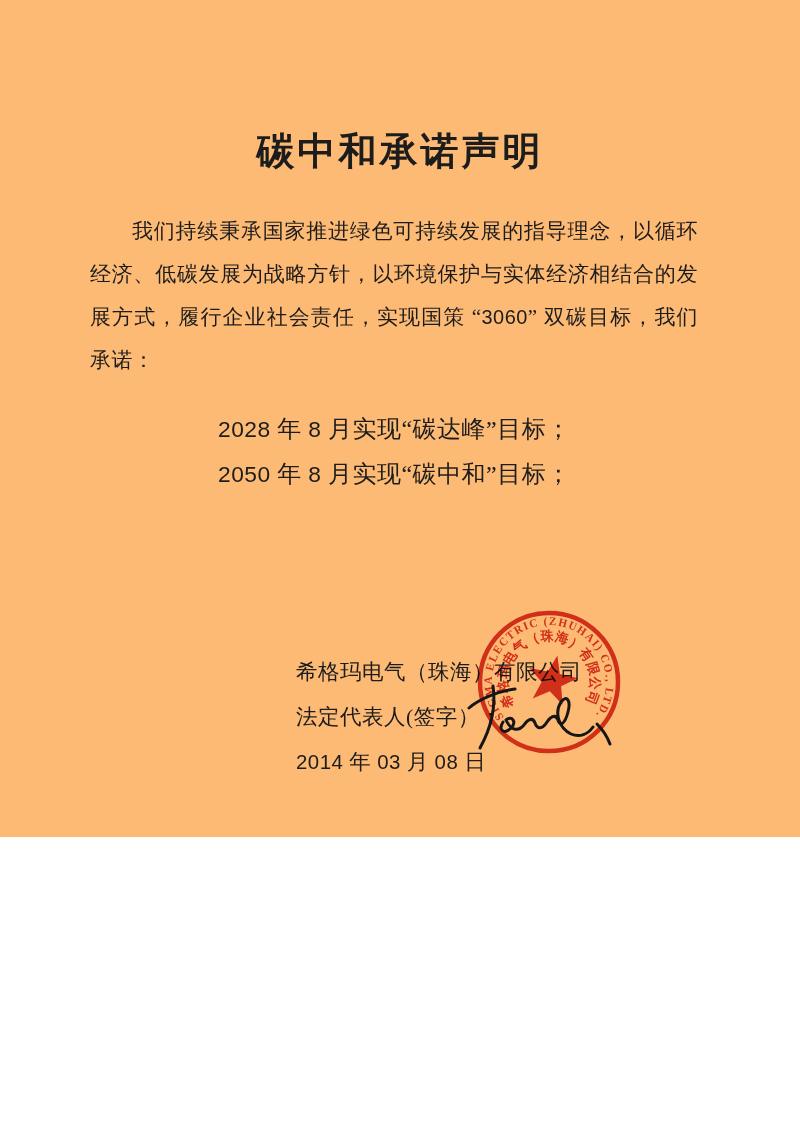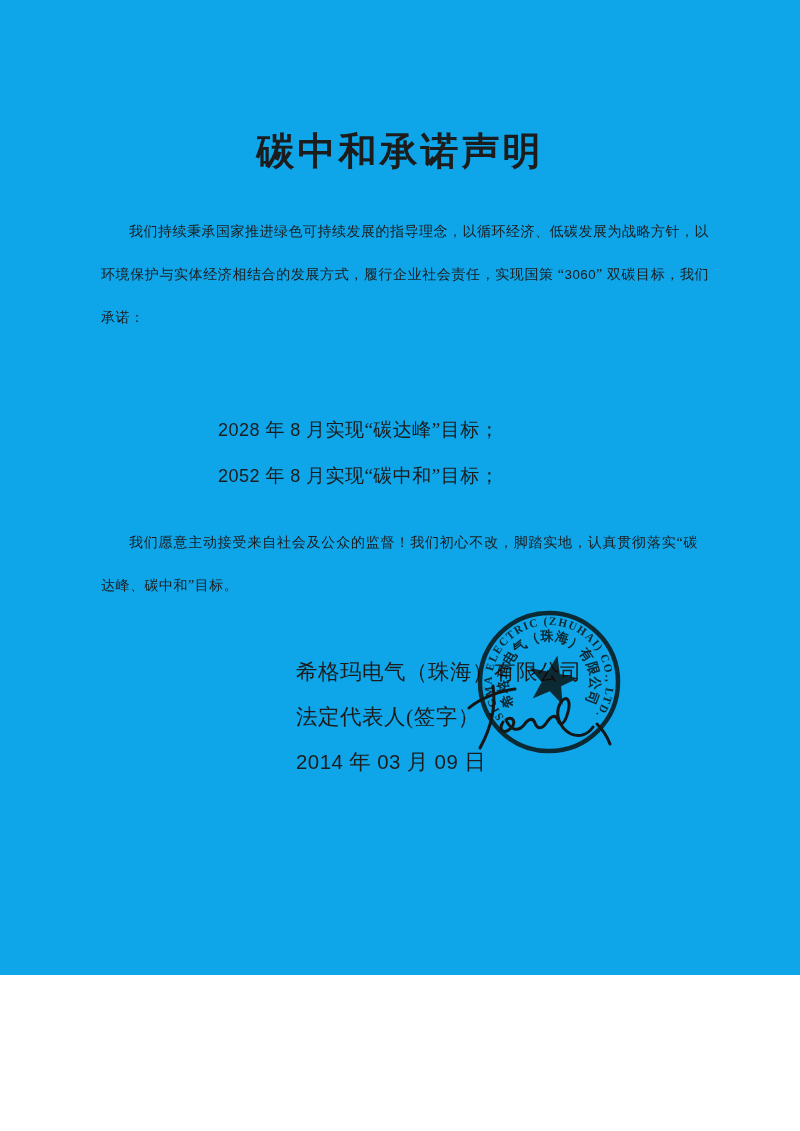--- a/index.html
+++ b/index.html
@@ -1,40 +1,40 @@
 <!DOCTYPE html>
 <html><head>
 <meta charset="utf-8">
 <style>
   html,body{margin:0;padding:0;}
   .page{
     position:relative;
-    width:800px;height:975px;
-    background:#0ea5e9;
+    width:800px;height:837px;
+    background:#fdba74;
     overflow:hidden;
     font-family:"Liberation Serif","DejaVu Serif",serif;
     color:#1c1c1c;
   }
   .doc-title{
     position:absolute;top:126px;left:0;width:800px;
     text-align:center;
     font-size:38px;font-weight:bold;letter-spacing:3px;
   }
   .para{
-    position:absolute;left:101px;
-    font-size:14px;line-height:43px;
+    position:absolute;left:90px;
+    font-size:21px;line-height:43px;
     text-align:justify;text-justify:inter-ideograph;
     text-indent:2em;
     letter-spacing:0.5px;
   }
   .para-1{top:210px;width:608px;}
   .para-2{top:521px;width:597px;}
   .commitments{
     position:absolute;left:218px;top:407px;
-    font-size:19px;line-height:45px;letter-spacing:0.5px;
+    font-size:24px;line-height:45px;letter-spacing:0.5px;
   }
   .sig-block{
     position:absolute;left:296px;top:650px;
     font-size:21.5px;line-height:45px;letter-spacing:0.5px;
   }
   .num{font-family:"Liberation Sans","DejaVu Sans",sans-serif;font-size:0.95em;}
   .seal{
     position:absolute;left:464px;top:597px;width:170px;height:170px;
     mix-blend-mode:multiply;opacity:0.93;
     pointer-events:none;
@@ -49,29 +49,28 @@
 <body>
 
 <div class="page">
 
   <div class="doc-title">碳中和承诺声明</div>
 
   <div class="para para-1">我们持续秉承国家推进绿色可持续发展的指导理念，以循环经济、低碳发展为战略方针，以环境保护与实体经济相结合的发展方式，履行企业社会责任，实现国策 “<span class="num">3060</span>” 双碳目标，我们承诺：</div>
 
   <div class="commitments">
     <div><span class="num">2028</span> 年 <span class="num">8</span> 月实现“碳达峰”目标；</div>
-    <div><span class="num">2052</span> 年 <span class="num">8</span> 月实现“碳中和”目标；</div>
+    <div><span class="num">2050</span> 年 <span class="num">8</span> 月实现“碳中和”目标；</div>
   </div>
 
-  <div class="para para-2">我们愿意主动接受来自社会及公众的监督！我们初心不改，脚踏实地，认真贯彻落实“碳达峰、碳中和”目标。</div>
 
   <div class="sig-block">
     <div>希格玛电气（珠海）有限公司</div>
     <div>法定代表人(签字）：</div>
-    <div><span class="num">2014</span> 年 <span class="num">03</span> 月 <span class="num">09</span> 日</div>
+    <div><span class="num">2014</span> 年 <span class="num">03</span> 月 <span class="num">08</span> 日</div>
   </div>
 
   <svg class="seal" viewBox="0 0 170 170">
     <defs>
       <path id="arcEn" d="M 41.3 121.6 A 57 57 0 1 1 128.7 121.6" fill="none"></path>
       <path id="arcZh" d="M 51 108.8 A 41.5 41.5 0 1 1 119 108.8" fill="none"></path>
     </defs>
     <circle cx="85" cy="85" r="69" fill="none" stroke="#cf3128" stroke-width="4.5"></circle>
     <text font-size="11.5" fill="#cf3128" letter-spacing="1.5">
       <textPath href="#arcEn" startOffset="2" textLength="252" lengthAdjust="spacingAndGlyphs">SIGMA ELECTRIC (ZHUHAI) CO., LTD.</textPath>

